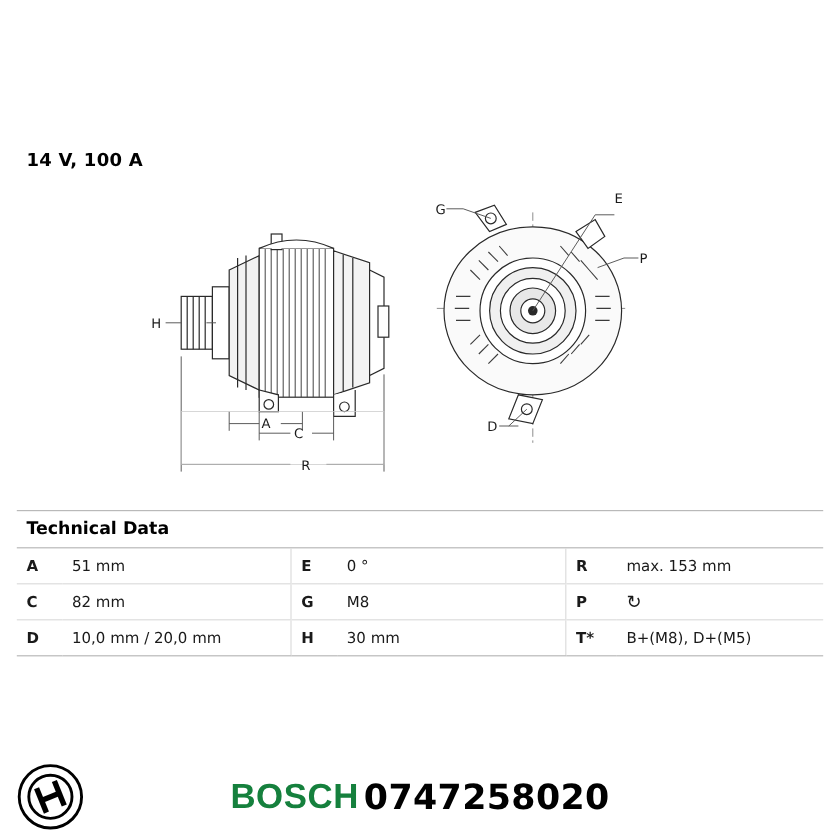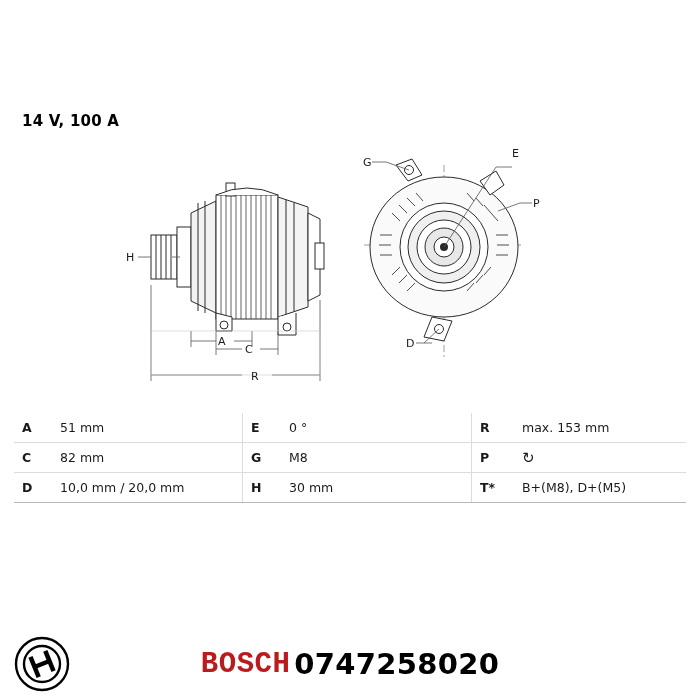--- a/index.html
+++ b/index.html
@@ -11,20 +11,21 @@
     width: 700px;
     height: 700px;
     font-family: "DejaVu Sans", sans-serif;
     color: #1a1a1a;
     position: relative;
     overflow: hidden;
   }
   .page {
     position: absolute;
     inset: 0;
+    margin-top: 12px;
   }
   .spec-title {
     position: absolute;
     left: 22px;
     top: 112px;
     font-size: 15px;
     font-weight: bold;
     letter-spacing: 0.2px;
     color: #000;
   }
@@ -115,25 +116,25 @@
     position: absolute;
     left: 0;
     top: 0;
     width: 700px;
     height: 72px;
     display: flex;
     align-items: center;
     justify-content: center;
   }
   .brand-text {
-    font-family: Liberation Mono, monospace;
+    font-family: Liberation Sans, sans-serif;
     font-size: 29px;
     font-weight: bold;
     letter-spacing: 0.5px;
-    color: #b91c1c;
+    color: #15803d;
   }
   .part-number {
     font-size: 29px;
     font-weight: bold;
     letter-spacing: 0.3px;
     color: #000;
     margin-left: 4px;
   }
   .bosch-logo {
     position: absolute;
@@ -296,20 +297,21 @@
           <text x="343" y="31">G</text>
           <text x="513" y="72">P</text>
           <text x="386" y="212">D</text>
         </g>
 
       </g>
     </svg>
   </div>
 
   <div class="tech-section">
+    <div class="tech-head">Technical Data</div>
     <table class="tech">
       <tbody>
         <tr>
           <td class="key k1">A</td>
           <td class="val v1">51 mm</td>
           <td class="key k2">E</td>
           <td class="val v2">0 °</td>
           <td class="key k3">R</td>
           <td class="val v3">max. 153 mm</td>
         </tr>

